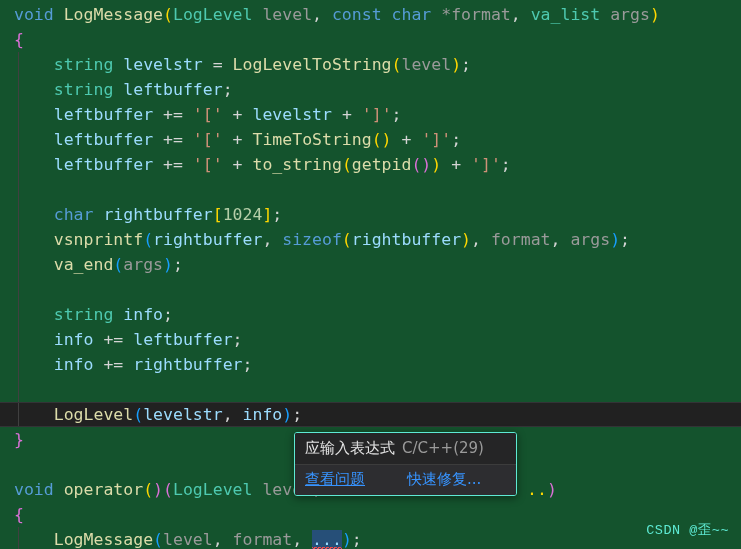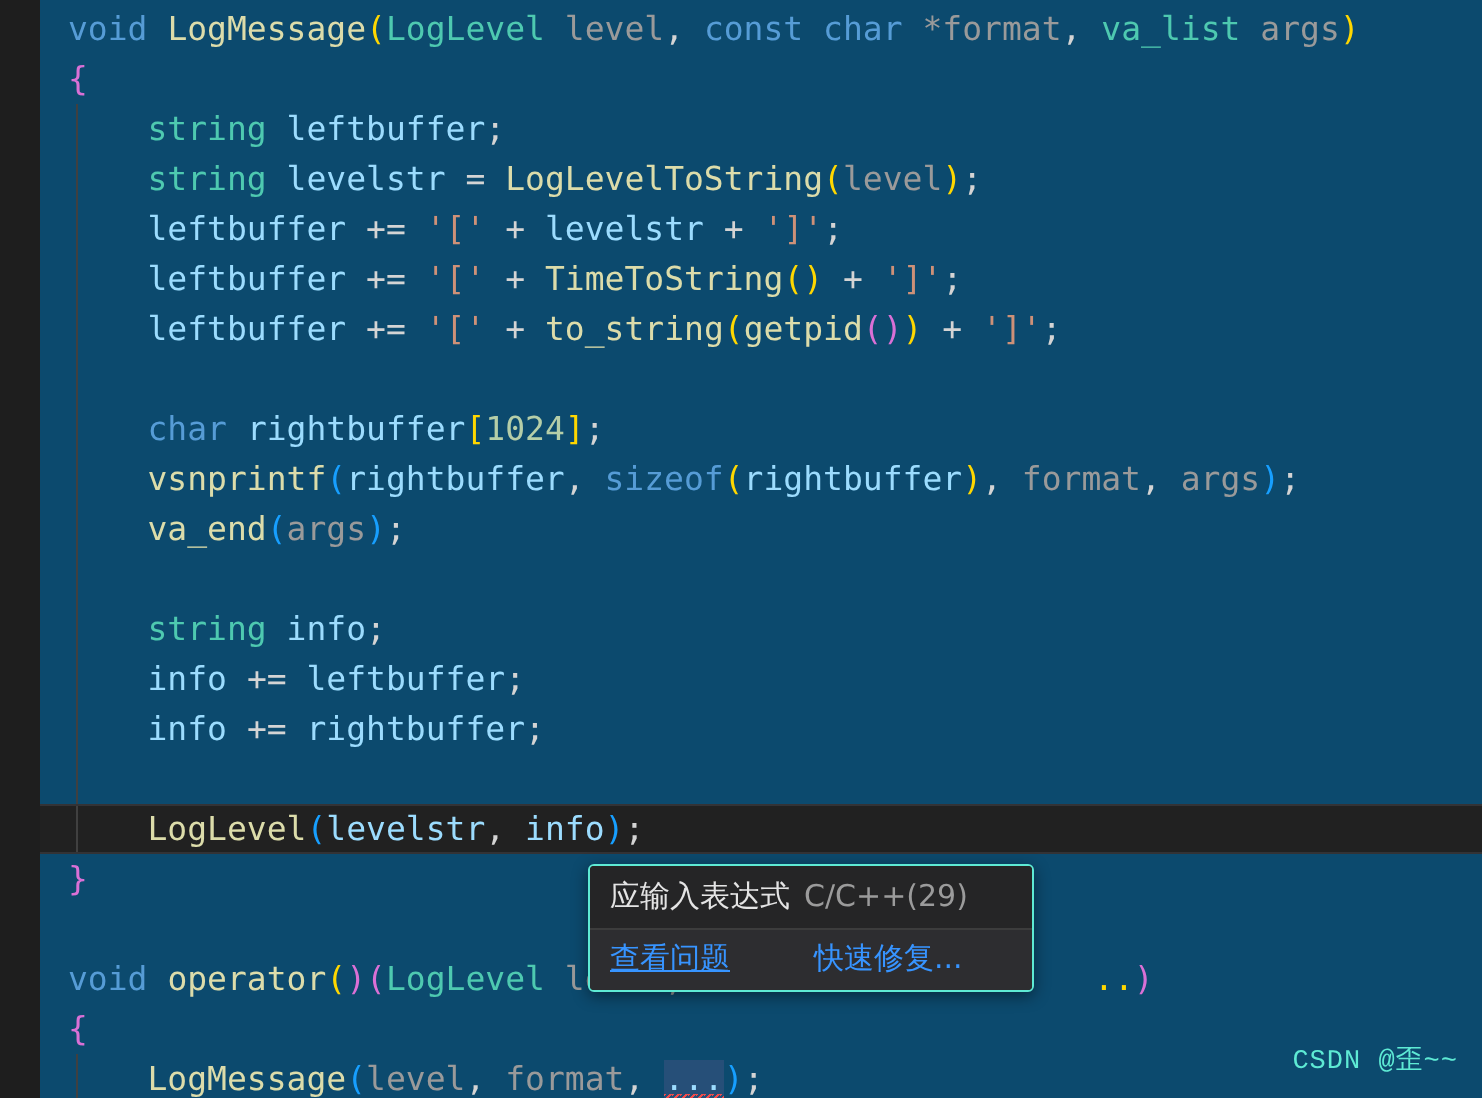--- a/index.html
+++ b/index.html
@@ -11,23 +11,22 @@
     width: 741px; height: 549px;
     overflow: hidden;
     position: relative;
     font-family: "DejaVu Sans Mono", "Liberation Mono", monospace;
   }
 
   
   #editor {
     position: absolute;
     inset: 0;
-    background: #0c4a6e;
+    background: #14532d;
     overflow: hidden;
-    margin-left: 20px;
   }
 
   .code-lines {
     position: absolute;
     top: 0; left: 0; right: 0;
     padding-top: 2px;
   }
 
   .line {
     position: relative;
@@ -156,23 +155,23 @@
 <body>
 
 <div id="editor">
 
   <div class="code-lines">
 
     <div class="line"><span class="line-inner"><span class="kw">void</span> <span class="fn">LogMessage</span><span class="b1">(</span><span class="typ">LogLevel</span> <span class="par">level</span><span class="pun">,</span> <span class="kw">const</span> <span class="kw">char</span> <span class="par">*format</span><span class="pun">,</span> <span class="typ">va_list</span> <span class="par">args</span><span class="b1">)</span></span></div>
 
     <div class="line"><span class="line-inner"><span class="b2">{</span></span></div>
 
+    <div class="line"><span class="guide"></span><span class="line-inner">    <span class="typ">string</span> <span class="var">levelstr</span> <span class="op">=</span> <span class="fn">LogLevelToString</span><span class="b1">(</span><span class="par">level</span><span class="b1">)</span><span class="pun">;</span></span></div>
+
     <div class="line"><span class="guide"></span><span class="line-inner">    <span class="typ">string</span> <span class="var">leftbuffer</span><span class="pun">;</span></span></div>
-
-    <div class="line"><span class="guide"></span><span class="line-inner">    <span class="typ">string</span> <span class="var">levelstr</span> <span class="op">=</span> <span class="fn">LogLevelToString</span><span class="b1">(</span><span class="par">level</span><span class="b1">)</span><span class="pun">;</span></span></div>
 
     <div class="line"><span class="guide"></span><span class="line-inner">    <span class="var">leftbuffer</span> <span class="op">+=</span> <span class="str">'['</span> <span class="op">+</span> <span class="var">levelstr</span> <span class="op">+</span> <span class="str">']'</span><span class="pun">;</span></span></div>
 
     <div class="line"><span class="guide"></span><span class="line-inner">    <span class="var">leftbuffer</span> <span class="op">+=</span> <span class="str">'['</span> <span class="op">+</span> <span class="fn">TimeToString</span><span class="b1">()</span> <span class="op">+</span> <span class="str">']'</span><span class="pun">;</span></span></div>
 
     <div class="line"><span class="guide"></span><span class="line-inner">    <span class="var">leftbuffer</span> <span class="op">+=</span> <span class="str">'['</span> <span class="op">+</span> <span class="fn">to_string</span><span class="b1">(</span><span class="fn">getpid</span><span class="b2">()</span><span class="b1">)</span> <span class="op">+</span> <span class="str">']'</span><span class="pun">;</span></span></div>
 
     <div class="line"><span class="guide"></span><span class="line-inner"> </span></div>
 
     <div class="line"><span class="guide"></span><span class="line-inner">    <span class="kw">char</span> <span class="var">rightbuffer</span><span class="b1">[</span><span class="num">1024</span><span class="b1">]</span><span class="pun">;</span></span></div>

